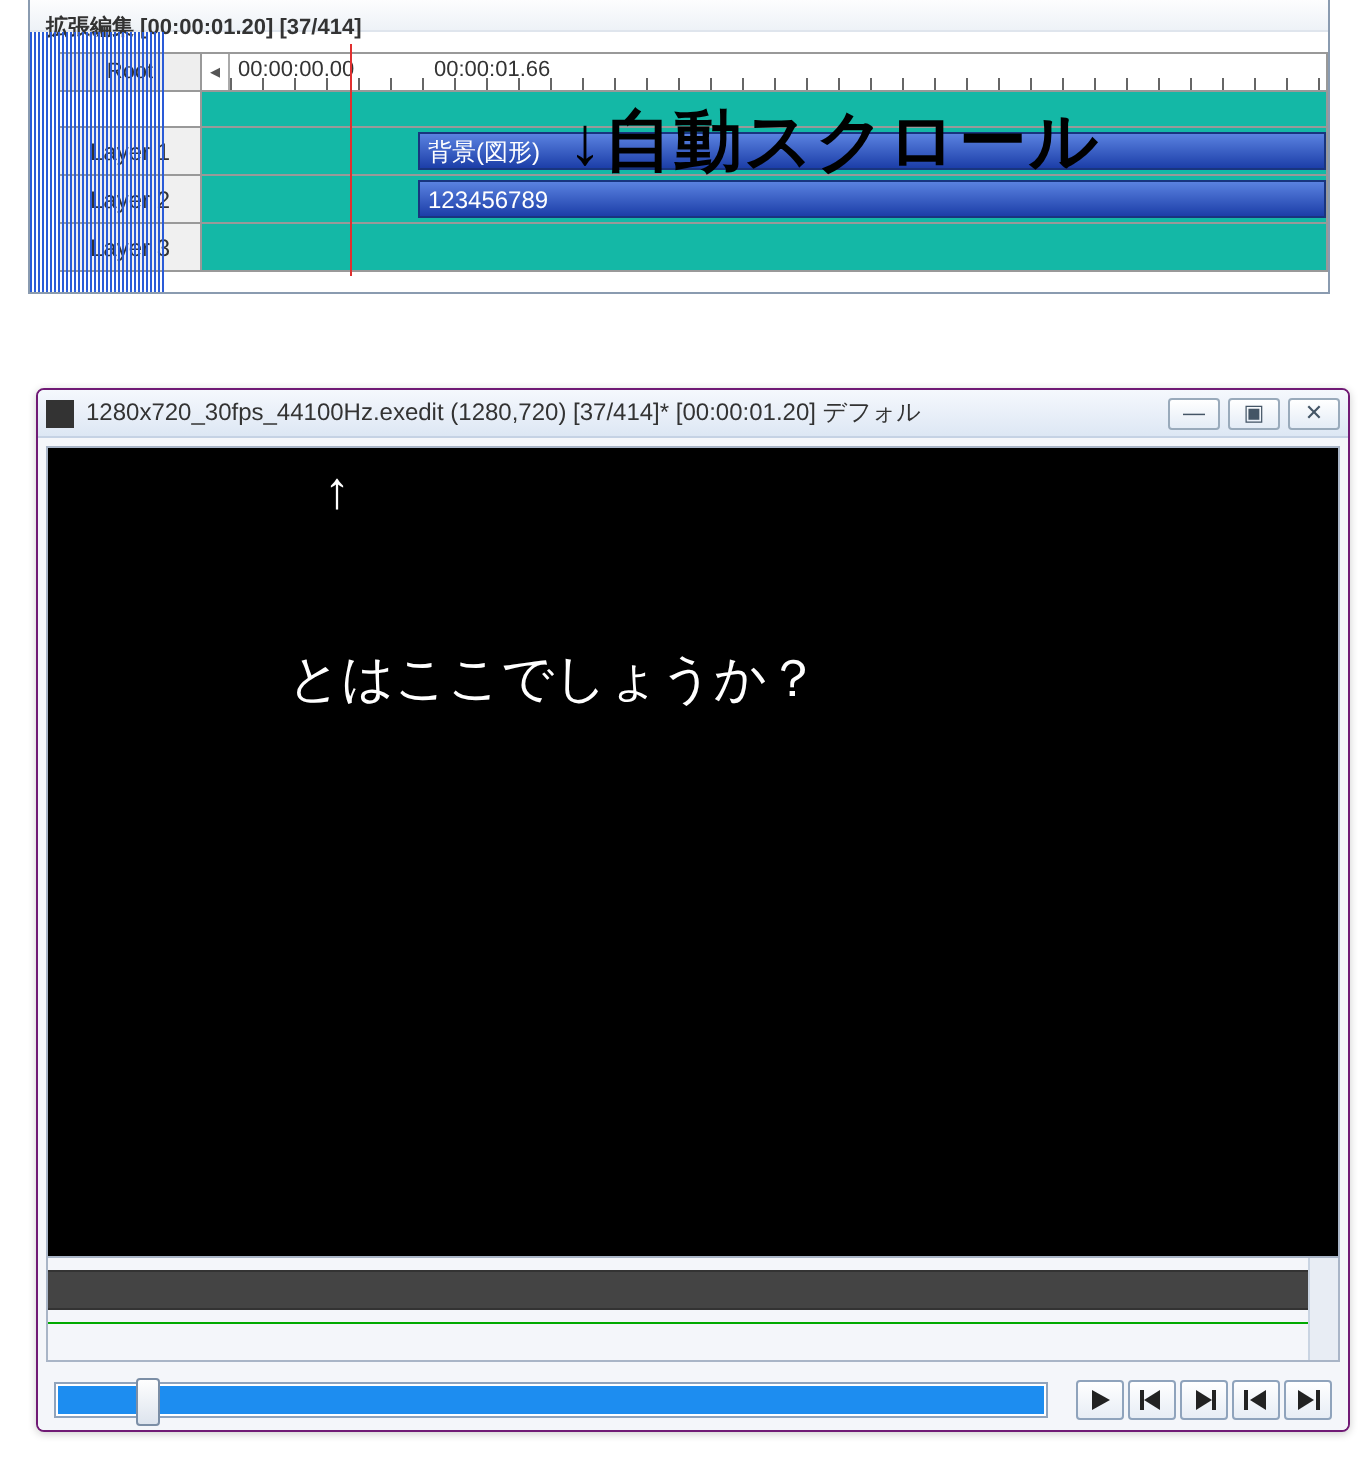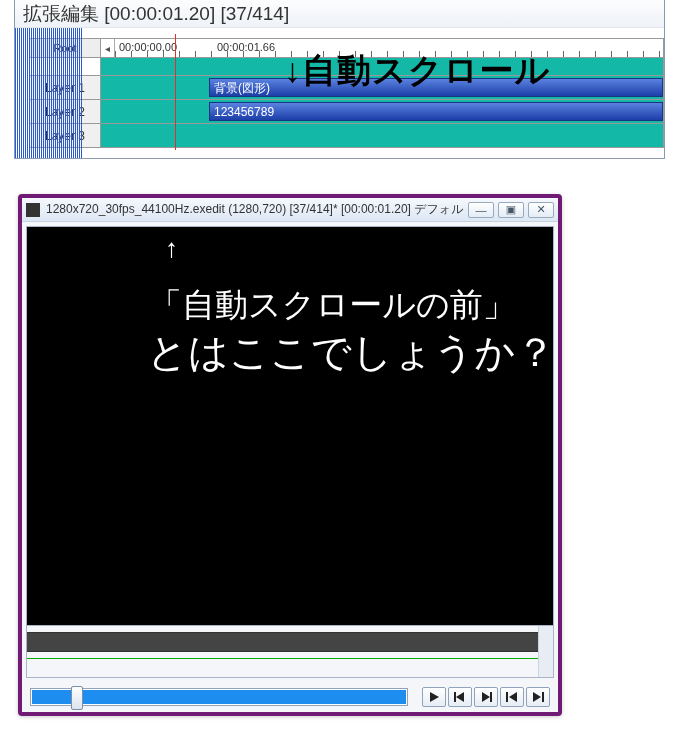--- a/index.html
+++ b/index.html
@@ -17,27 +17,28 @@
   .timeline-window {
     position: absolute;
     left: 14px;
     top: 0;
     width: 651px;
     border: 1px solid #8a9bb0;
     border-top: none;
     background: #fff;
   }
   .timeline-title {
-    height: 28px;
+    height: 16px;
     line-height: 28px;
     padding-left: 8px;
-    font-size: 19px;
+    font-size: 11px;
     color: #333;
     background: linear-gradient(#fdfdfe,#eef2f7);
     border-bottom: 1px solid #dfe5ed;
+    font-weight: bold;
   }
   .timeline-body {
     position: relative;
     padding: 10px 0 10px 14px;
   }
   .tl-grid {
     display: flex;
     flex-direction: column;
   }
   .tl-row {
@@ -135,23 +136,23 @@
     pointer-events:none;
     white-space: nowrap;
     text-align: right;
   }
 
   
   .preview-window {
     position: absolute;
     left: 18px;
     top: 194px;
-    width: 544px;
+    width: 657px;
     height: 522px;
-    border: 4px solid #701a75;
+    border: 1px solid #701a75;
     border-radius: 4px;
     background: #f4f6fa;
     box-shadow: 0 1px 4px rgba(0,0,0,.2);
     display:flex;
     flex-direction:column;
     overflow:hidden;
   }
   .pw-titlebar {
     height: 24px;
     background: linear-gradient(#f5f8fd,#dde7f4);
@@ -207,21 +208,21 @@
     font-size:26px; color:#fff;
   }
   .anno-line1 {
     position:absolute;
     left:122px; top:56px;
     font-size:33px; color:#fff; white-space:nowrap;
   }
   .anno-line2 {
     position:absolute;
     left:120px; top:98px;
-    font-size:40px; color:#fff; white-space:nowrap;
+    font-size:26px; color:#fff; white-space:nowrap;
   }
   
   .pw-subpanel {
     position:absolute;
     left:-1px; right:-1px; bottom:0;
     height:52px;
     background:#f4f6fa;
     border-top:1px solid #a9b5c7;
   }
   .pw-audioband {
@@ -367,21 +368,20 @@
         </div>
       <div class="winbtn">
           <span>✕</span>
         </div>
     </div>
   </div>
 
 
   <div class="pw-canvas">
     <div class="arrow-up">↑</div>
-    <div class="anno-line1">「自動スクロールの前」</div>
     <div class="anno-line2">とはここでしょうか？</div>
 
     <div class="pw-subpanel">
       <div class="pw-audioband"></div>
       <div class="pw-greenline"></div>
       <div class="pw-vscroll"></div>
     </div>
   </div>
 
   <div class="pw-controls">

